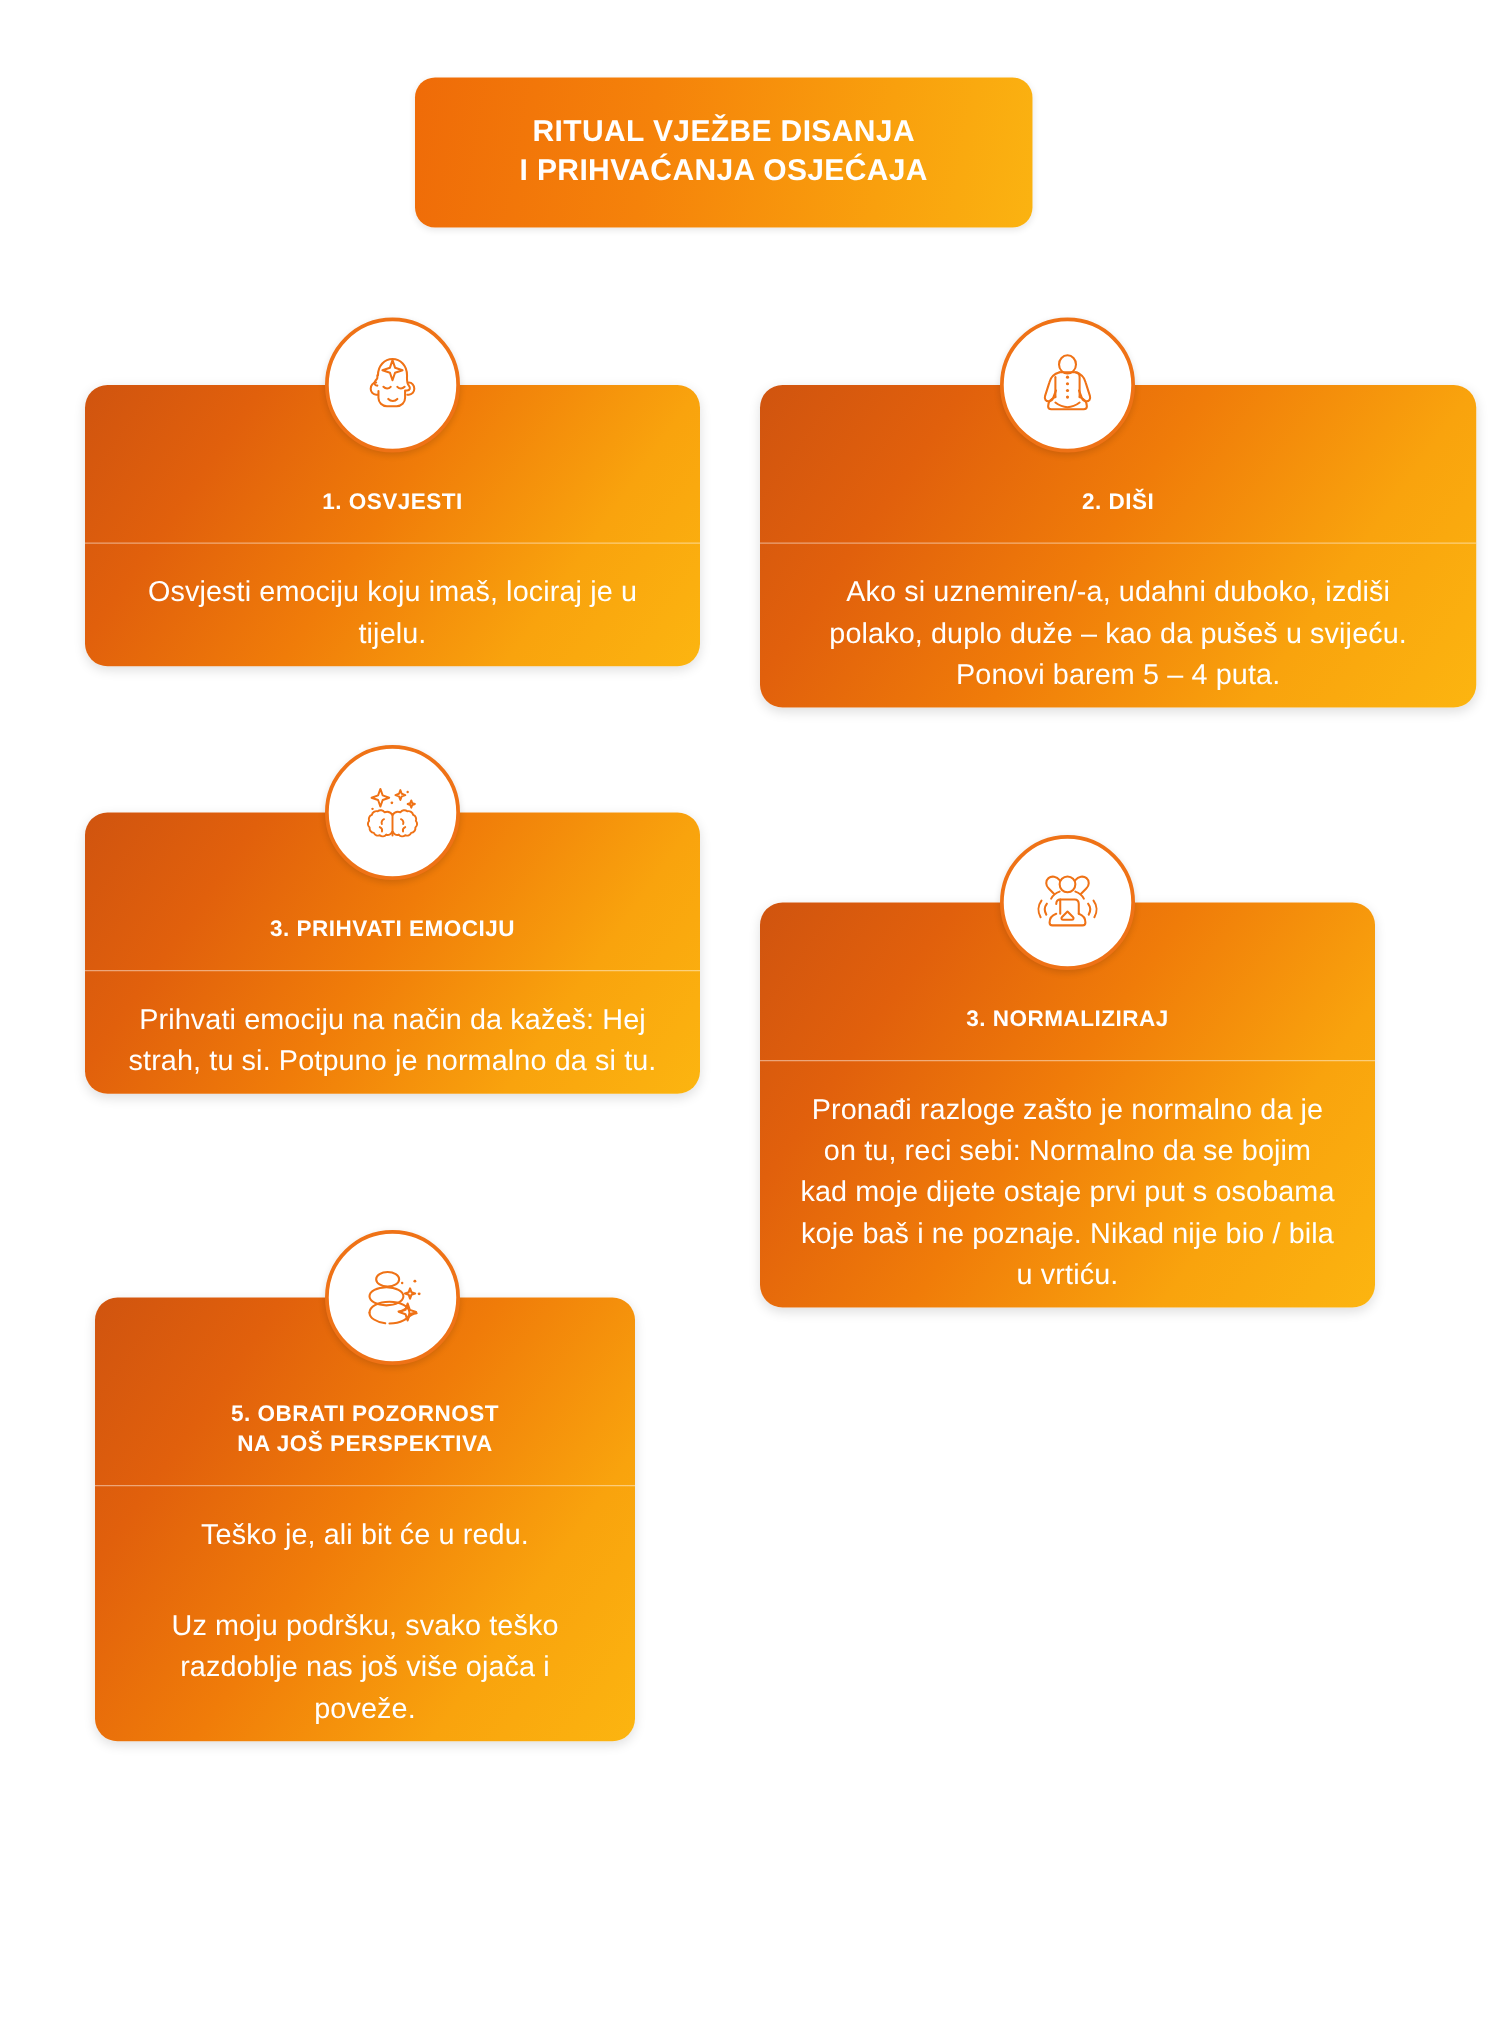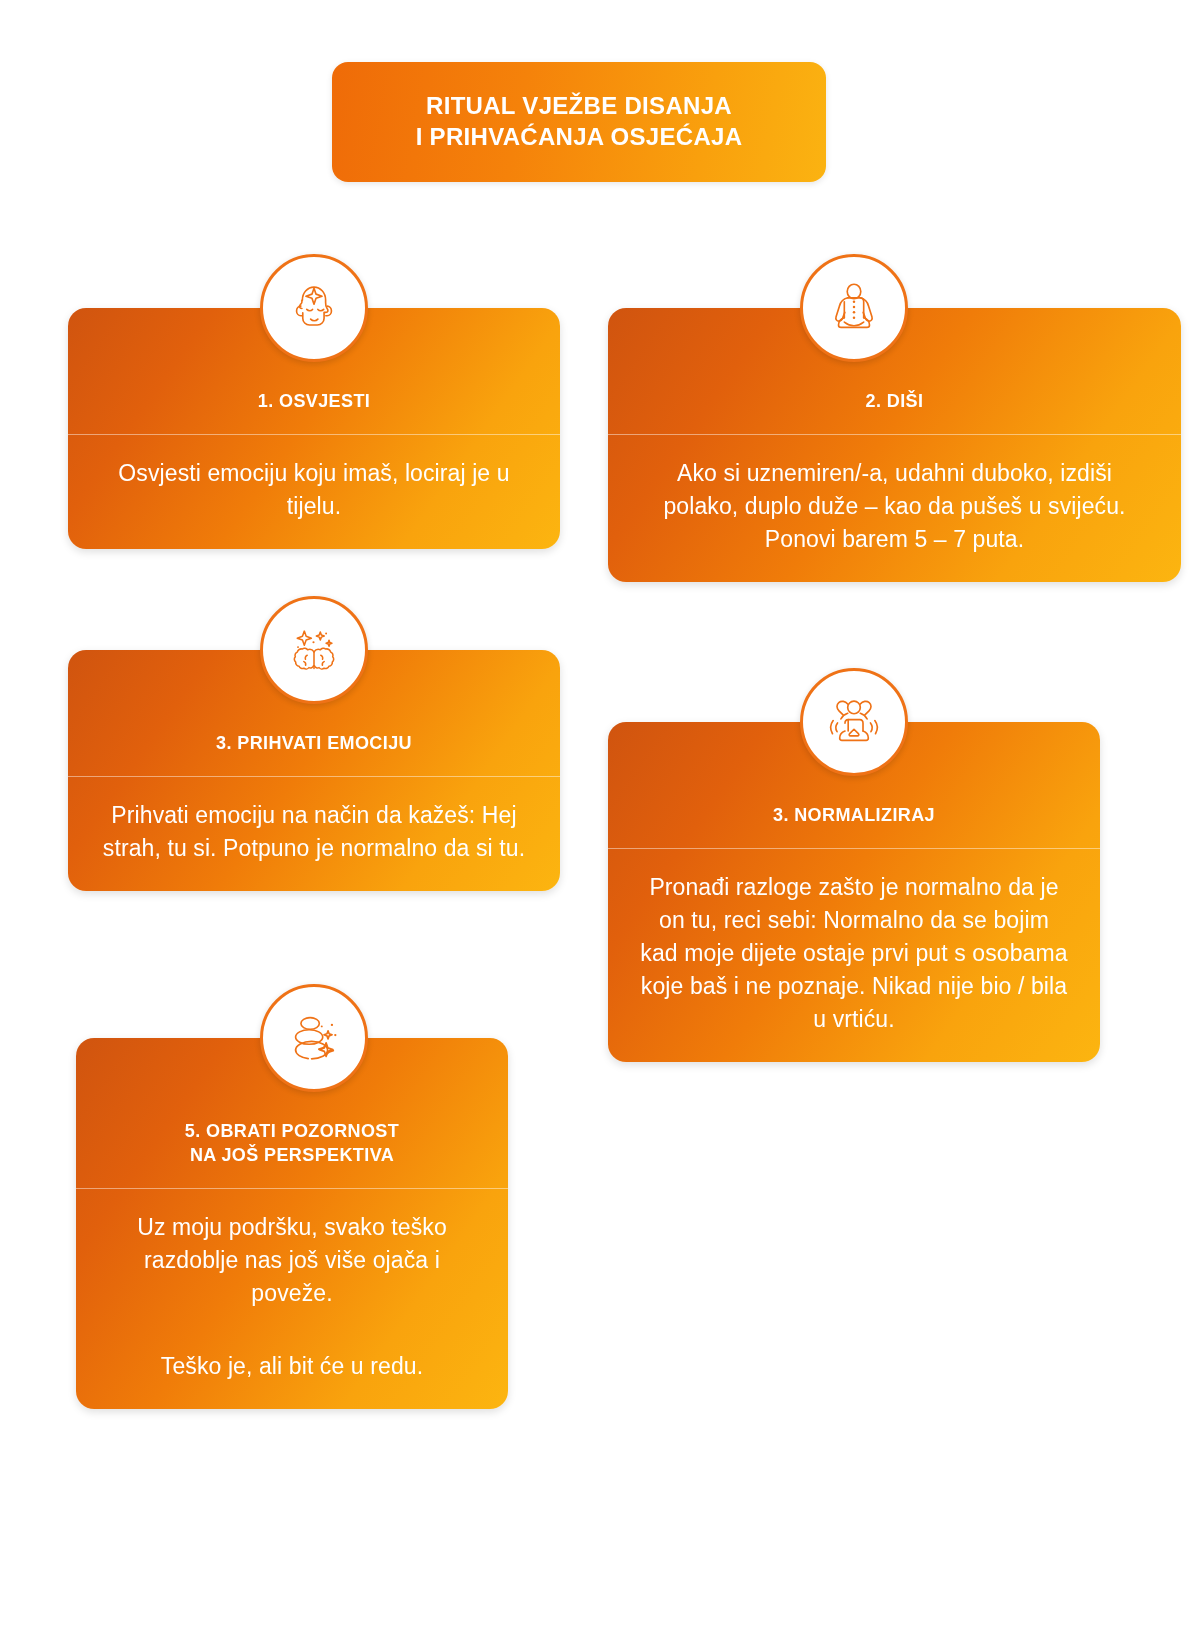--- a/index.html
+++ b/index.html
@@ -75,21 +75,21 @@
     white-space: pre-line;
   }
 
   .divider {
     height: 1px;
     width: 100%;
     background: rgba(255,255,255,0.45);
   }
 
   .card-body {
-    padding: 22px 30px 26px 30px;
+    padding: 22px 30px 10px 30px;
     text-align: center;
   }
   .card-para {
     color: #ffffff;
     font-size: 23px;
     line-height: 1.44;
     letter-spacing: 0.1px;
   }
   .card-para + .card-para { margin-top: 40px; }
 
@@ -158,21 +158,21 @@
       </svg>
     </span>
   </div>
 
   <div class="card" id="card-2">
     <div class="card-head">
       <div class="card-title">2. DIŠI</div>
     </div>
     <div class="divider"></div>
     <div class="card-body">
-      <div class="card-para">Ako si uznemiren/-a, udahni duboko, izdiši polako, duplo duže – kao da pušeš u svijeću. Ponovi barem 5 – 7 puta.</div>
+      <div class="card-para">Ako si uznemiren/-a, udahni duboko, izdiši polako, duplo duže – kao da pušeš u svijeću. Ponovi barem 5 – 4 puta.</div>
     </div>
   </div>
   <div class="icon-badge" id="badge-2">
     <span>
       <svg width="62" height="62" viewBox="0 0 64 64" fill="none" stroke="#ef7216" stroke-width="1.7" stroke-linecap="round" stroke-linejoin="round">
         <ellipse cx="32" cy="15" rx="7" ry="7.5"></ellipse>
         <path d="M25.5 21.5c-4.5 1.2-7.5 4.2-8.5 8.5l-3.5 11c-0.8 2.6 0.6 4.5 3 4.5 1.8 0 3-1 3.6-2.6l2.4-6.4"></path>
         <path d="M38.5 21.5c4.5 1.2 7.5 4.2 8.5 8.5l3.5 11c0.8 2.6-0.6 4.5-3 4.5-1.8 0-3-1-3.6-2.6l-2.4-6.4"></path>
         <path d="M25.5 21.5h13c2.4 0 3.5 1.6 3.5 4v16.5"></path>
         <path d="M22 25.5V42"></path>
@@ -244,22 +244,22 @@
     </span>
   </div>
 
   <div class="card" id="card-5">
     <div class="card-head">
       <div class="card-title">5.  OBRATI POZORNOST
 NA JOŠ PERSPEKTIVA</div>
     </div>
     <div class="divider"></div>
     <div class="card-body">
+      <div class="card-para">Teško je, ali bit će u redu.</div>
       <div class="card-para">Uz moju podršku, svako teško razdoblje nas još više ojača i poveže.</div>
-      <div class="card-para">Teško je, ali bit će u redu.</div>
     </div>
   </div>
   <div class="icon-badge" id="badge-5">
     <span>
       <svg width="62" height="62" viewBox="0 0 64 64" fill="none" stroke="#ef7216" stroke-width="1.7" stroke-linecap="round" stroke-linejoin="round">
         <ellipse cx="28" cy="17" rx="9.5" ry="6"></ellipse>
         <ellipse cx="27" cy="31" rx="14" ry="7.5"></ellipse>
         <path d="M13 44.5c0-5 7.5-9 16.5-9s16.5 4 16.5 9-7.5 9-16.5 9"></path>
         <path d="M13 44.5c0 4.3 5.6 7.9 13 8.8"></path>
         <path d="M44.5 37l1.8 5.2 5.2 1.8-5.2 1.8-1.8 5.2-1.8-5.2-5.2-1.8 5.2-1.8z"></path>

